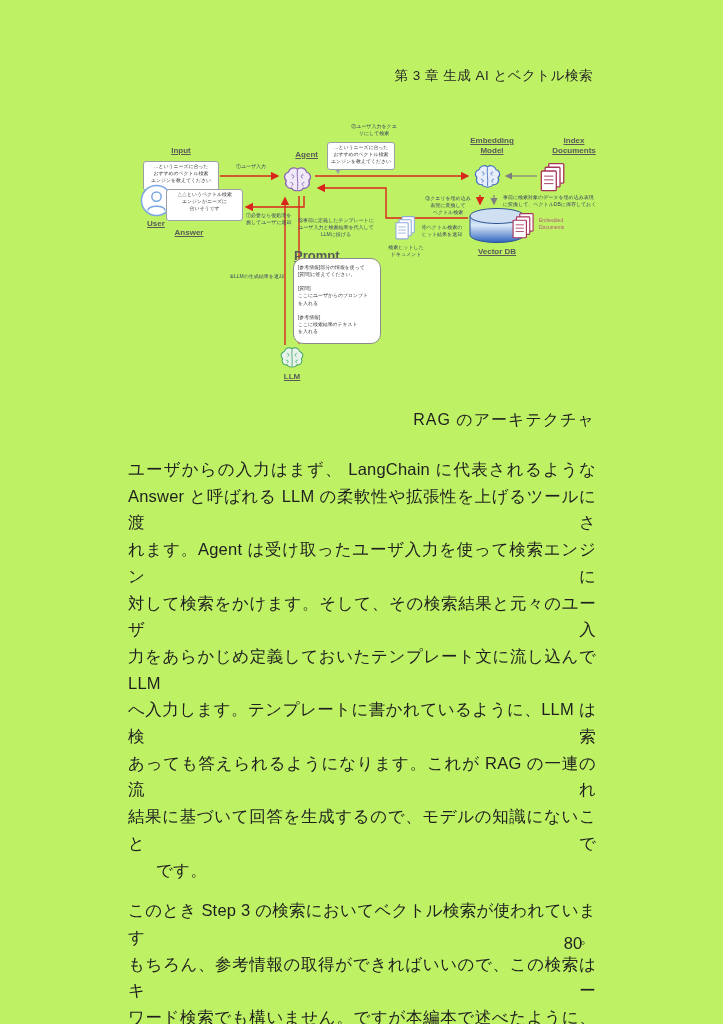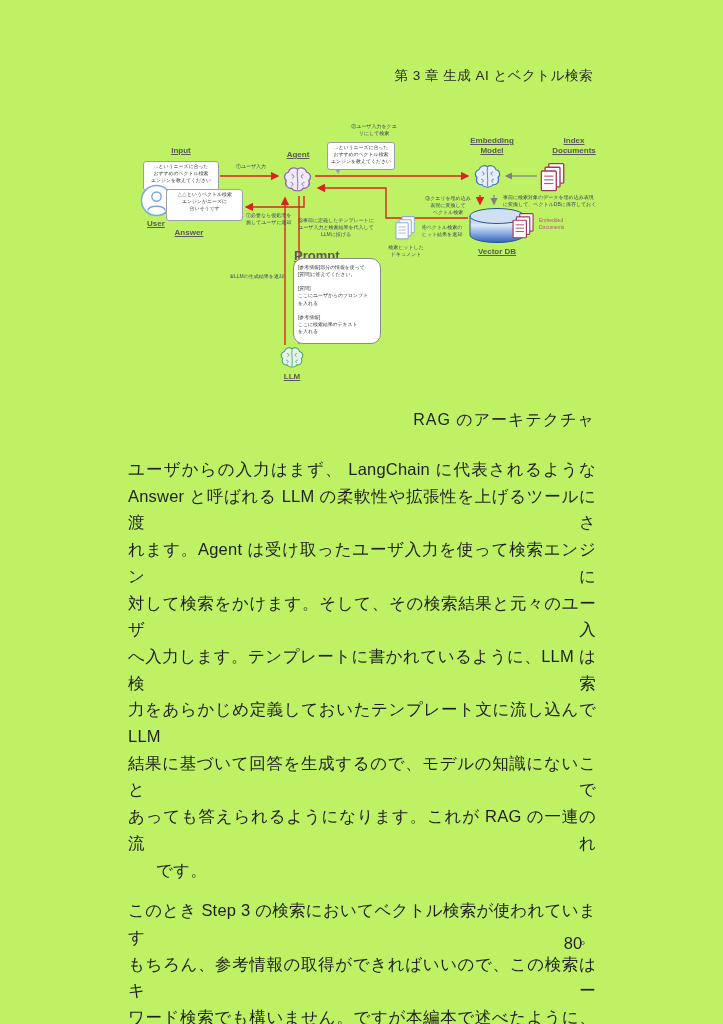--- a/index.html
+++ b/index.html
@@ -55,21 +55,21 @@
   }
   .icon { position:absolute; }
   .input-title   { left:25px;  top:34px;  width:76px; }
   .bub-input     { left:25px;  top:49px;  width:76px; height:30px; }
   .lbl-s1        { left:101px; top:51px;  width:64px; }
   .user-icon     { left:22px;  top:72px;  width:33px; height:33px; }
   .user-title    { left:18px;  top:107px; width:40px; }
   .bub-answer    { left:48px;  top:77px;  width:77px; height:32px; }
   .answer-title  { left:48px;  top:116px; width:46px; }
   .lbl-s7        { left:128px; top:100px; width:62px; text-align:left; }
-  .agent-title   { left:160px; top:38px;  width:40px; }
+  .agent-title   { left:160px; top:38px;  width:40px;text-align:right; }
   .agent-icon    { left:164px; top:54px;  width:31px; height:28px; }
   .lbl-s2        { left:208px; top:11px;  width:96px; }
   .bub-query     { left:209px; top:30px;  width:68px; height:28px; }
   .emb-title     { left:342px; top:24px;  width:64px; }
   .emb-icon      { left:355px; top:52px;  width:29px; height:26px; }
   .idx-title     { left:410px; top:24px;  width:52px;margin-left:20px; }
   .idx-icon      { left:421px; top:50px;  width:28px; height:32px; }
   .lbl-s3        { left:301px; top:83px;  width:58px; }
   .lbl-offline   { left:385px; top:82px;  width:142px; text-align:left; }
   .vdb-icon      { left:350px; top:95px;  width:58px; height:38px; }
@@ -254,24 +254,24 @@
   </div>
 
   <div class="caption">RAG のアーキテクチャ</div>
 
   <div class="body-text">
     <div class="para">
       <div class="jl">ユーザからの入力はまず、 LangChain に代表されるような</div>
       <div class="jl">Answer と呼ばれる LLM の柔軟性や拡張性を上げるツールに渡さ</div>
       <div class="jl">れます。Agent は受け取ったユーザ入力を使って検索エンジンに</div>
       <div class="jl">対して検索をかけます。そして、その検索結果と元々のユーザ入</div>
+      <div class="jl">力をあらかじめ定義しておいたテンプレート文に流し込んで LLM</div>
       <div class="jl">へ入力します。テンプレートに書かれているように、LLM は検索</div>
-      <div class="jl">力をあらかじめ定義しておいたテンプレート文に流し込んで LLM</div>
+      <div class="jl">あっても答えられるようになります。これが RAG の一連の流れ</div>
       <div class="jl">結果に基づいて回答を生成するので、モデルの知識にないことで</div>
-      <div class="jl">あっても答えられるようになります。これが RAG の一連の流れ</div>
       <div class="jl end">です。</div>
     </div>
     <div class="para p2">
       <div class="jl">このとき Step 3 の検索においてベクトル検索が使われています。</div>
       <div class="jl">もちろん、参考情報の取得ができればいいので、この検索はキー</div>
       <div class="jl">ワード検索でも構いません。ですが本編本で述べたように、ユー</div>
 
     </div>
   </div>
 

